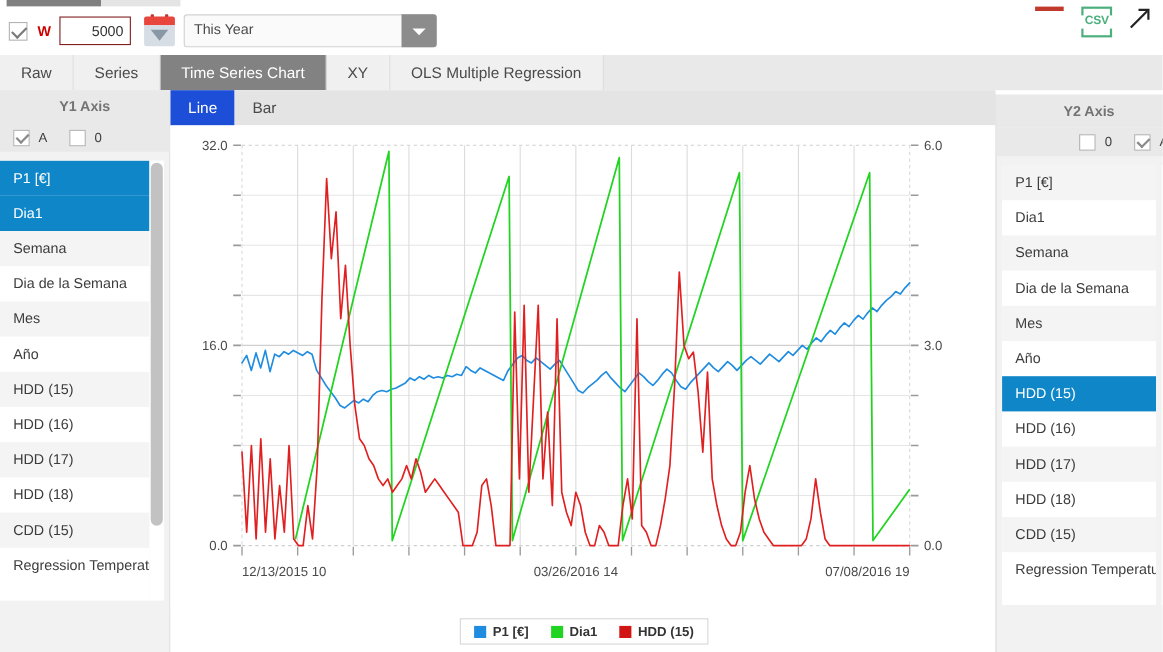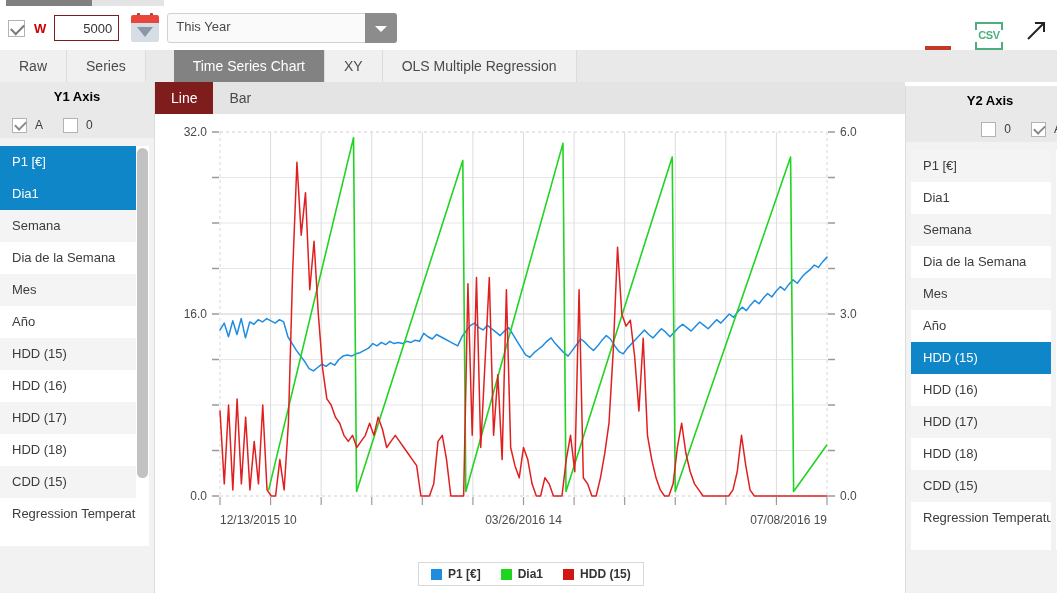--- a/index.html
+++ b/index.html
@@ -57,21 +57,21 @@
   .sel-text { position: absolute; left: 9px; top: 6px; font-size: 13px; color: #4a4a4a; }
   .sel-btn {
     position: absolute; right: 0px; top: 0px; width: 32px; height: 30px;
     background: #8c8c8c; border-radius: 0 3px 3px 0;
   }
   .sel-btn::after {
     content: ""; position: absolute; left: 10px; top: 13px;
     width: 0; height: 0; border-left: 6px solid transparent; border-right: 6px solid transparent;
     border-top: 6px solid #ffffff;
   }
-  .tb-right { position: absolute; right: 10px; top: 0; height: 44px; display: flex; align-items: flex-end; gap: 24px; }
+  .tb-right { position: absolute; right: 10px; top: 0; height: 44px; display: flex; align-items: flex-start; gap: 16px; }
   .minus-icon { width: 26px; height: 4px; background: #c0392b; display: inline-block; }
   .csv-icon { position: relative; width: 28px; height: 28px; }
   .csv-icon .frame { position: absolute; inset: 0; border: 2.5px solid #4caf7d; }
   .csv-icon .gapl { position: absolute; left: -3px; top: 8px; width: 6px; height: 12px; background: #fff; }
   .csv-icon .gapr { position: absolute; right: -3px; top: 8px; width: 6px; height: 12px; background: #fff; }
   .csv-icon .txt {
     position: absolute; left: 0; right: 0; top: 7px; text-align: center;
     font-size: 11px; font-weight: bold; color: #4caf7d; letter-spacing: -0.3px;
     font-family: "Liberation Sans", sans-serif;
   }
@@ -81,28 +81,28 @@
   
   .main-tabs {
     position: absolute; left: 0; top: 50px; width: 1057px; height: 32px;
     background: #e9e9e9; display: flex; align-items: stretch;
   }
   .mtab {
     display: flex; align-items: center; padding: 0 19px;
     font-size: 14px; color: #4a4a4a; background: #f0f0f0;
     border-right: 1px solid #dcdcdc; cursor: default;
   }
-  .mtab.active { background: #828282; color: #ffffff; margin-left: 28px; }
+  .mtab.active { background: #828282; color: #ffffff; }
 
   
   .col-y1 { position: absolute; left: 0; top: 82px; width: 155px; height: 511px; background: #f2f2f2; border-right: 1px solid #dcdcdc; }
   .col-y2 { position: absolute; left: 905px; top: 86px; width: 169px; height: 511px; background: #f2f2f2; border-left: 1px solid #dcdcdc; }
   .axis-title {
     height: 30px; line-height: 30px; text-align: center;
-    font-size: 13px; font-weight: bold; color: #000000; background: #e9e9e9;
+    font-size: 13px; font-weight: bold; color: #737373; background: #e9e9e9;
   }
   .axis-cbrow { height: 26px; display: flex; align-items: center; gap: 8px; padding: 0 12px; background: #e9e9e9; }
   .axis-cbrow.right { justify-content: flex-end; }
   .cbsm { width: 15px; height: 15px; border: 1px solid #b3b3b3; background: #fff; position: relative; flex: none; }
   .cbsm.checked::after {
     content: ""; position: absolute; left: 2px; top: 2px;
     width: 9px; height: 5px; border-left: 2px solid #8a8a8a; border-bottom: 2px solid #8a8a8a;
     transform: rotate(-45deg);
   }
   .cblab { font-size: 12px; color: #3c3c3c; }
@@ -122,21 +122,21 @@
   .col-y2 .scrollbar { right: 5px; }
   .scrollbar .thumb {
     position: absolute; left: 1px; width: 11px; top: 2px; height: 330px;
     background: #c2c2c2; border-radius: 6px;
   }
 
   
   .chart-col { position: absolute; left: 155px; top: 82px; width: 750px; height: 511px; background: #ffffff; }
   .chart-tabs { height: 32px; background: #e4e4e4; display: flex; align-items: stretch; }
   .ctab { display: flex; align-items: center; padding: 0 16px; font-size: 14px; color: #4a4a4a; }
-  .ctab.active { background: #7f1d1d; color: #ffffff; }
+  .ctab.active { background: #1d4ed8; color: #ffffff; }
 
   .plot-area { position: relative; width: 750px; height: 440px; background: #ffffff; }
   .plot-svg { position: absolute; left: 0; top: 0; }
 
   .legend {
     position: absolute; left: 263px; top: 480px;
     border: 1px solid #d8d8d8; background: #ffffff;
     height: 24px; display: flex; align-items: center; padding: 0 12px; gap: 20px;
   }
   .lg-item { display: flex; align-items: center; gap: 6px; font-size: 12px; color: #333; font-weight: bold; }

